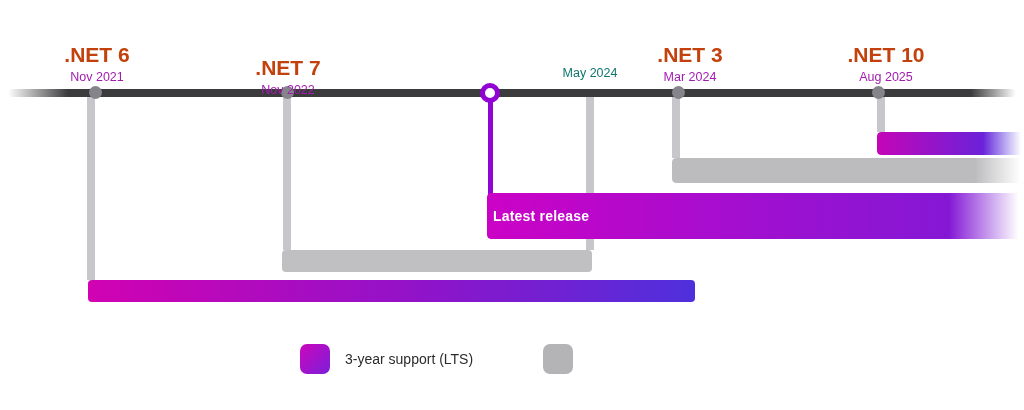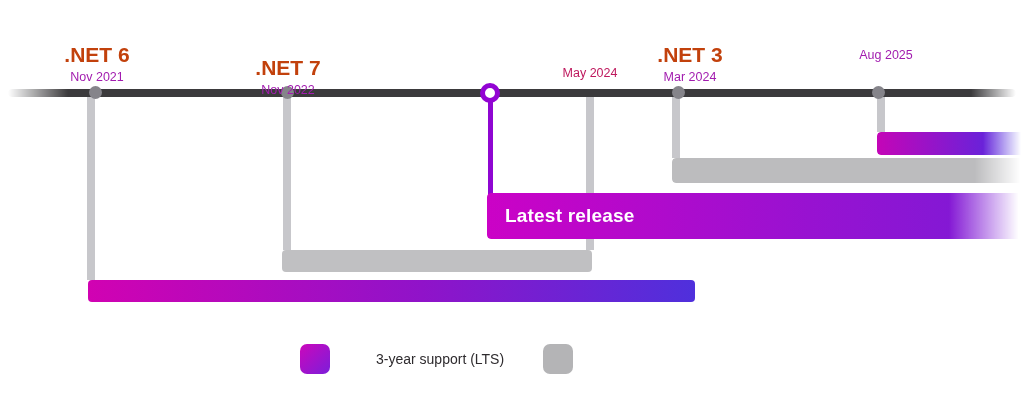--- a/index.html
+++ b/index.html
@@ -50,21 +50,21 @@
   }
   .bar-net8 {
     left: 487px; top: 193px; width: 537px; height: 46px;
     border-radius: 4px 0 0 4px;
     background: linear-gradient(90deg, #cb02c6 0%, #9812d1 60%, #7a1bd6 100%);
     -webkit-mask-image: linear-gradient(90deg, #000 86%, transparent 99%);
             mask-image: linear-gradient(90deg, #000 86%, transparent 99%);
     display: flex; align-items: center;
   }
   .bar-net8 .bar-text {
-    color: #ffffff; font-weight: 700; font-size: 19px; padding-left: 18px;
+    color: #ffffff; font-weight: 700; font-size: 14px; padding-left: 6px;
     letter-spacing: 0.2px;
   }
   .bar-net7 {
     left: 282px; top: 250px; width: 310px; height: 22px;
     border-radius: 4px; background: #c0c0c2;
   }
   .bar-net6 {
     left: 88px; top: 280px; width: 607px; height: 22px;
     border-radius: 4px;
     background: linear-gradient(90deg, #d102b2 0%, #9013c9 55%, #4f30dc 100%);
@@ -74,29 +74,29 @@
   .vlabel { position: absolute; transform: translateX(-50%); text-align: center; z-index: 5; }
   .vname { font-size: 21px; font-weight: 700; color: #c2410c; line-height: 1.05; }
   .vname-accent {
     background: linear-gradient(90deg, #c016c5, #7e2be2);
     -webkit-background-clip: text; background-clip: text;
     -webkit-text-fill-color: transparent; color: transparent;
   }
   .vdate { font-size: 12.5px; font-weight: 400; color: #a21caf; margin-top: 4px; }
   .milestone-label {
     position: absolute; left: 590px; top: 66px; transform: translateX(-50%);
-    font-size: 12.5px; color: #be185d; z-index: 5; white-space: nowrap;
+    font-size: 12.5px; color: #0f766e; z-index: 5; white-space: nowrap;
   }
 
   
   .legend-swatch { position: absolute; width: 30px; height: 30px; border-radius: 7px; top: 344px; }
   .legend-swatch-lts { left: 300px; background: linear-gradient(135deg, #cb07bb, #7c1eda); }
   .legend-swatch-sts { left: 543px; background: #b4b4b6; }
   .legend-label {
-    position: absolute; top: 351px; font-size: 14px; color: #2e2b2e; white-space: nowrap; margin-left: 31px;
+    position: absolute; top: 351px; font-size: 14px; color: #2e2b2e; white-space: nowrap;
   }
   .legend-label-lts { left: 345px; }
   .legend-label-sts { left: 590px; }
 </style>
 </head>
 <body>
 
 <div id="stage">
 
   <div class="conn" style="left:87px;  top:97px; height:183px;"></div>
@@ -127,20 +127,21 @@
   </div>
   <div class="vlabel" style="left:288px; top:57px;">
     <div class="vname">.NET 7</div>
     <div class="vdate">Nov 2022</div>
   </div>
   <div class="vlabel" style="left:690px; top:44px;">
     <div class="vname">.NET 3</div>
     <div class="vdate">Mar 2024</div>
   </div>
   <div class="vlabel" style="left:886px; top:44px;">
+    <div class="vname">.NET 10</div>
     <div class="vdate">Aug 2025</div>
   </div>
 
   <div class="milestone-label">May 2024</div>
 
   <div class="legend-swatch legend-swatch-lts"></div>
   <div class="legend-label legend-label-lts">3-year support (LTS)</div>
   <div class="legend-swatch legend-swatch-sts"></div>
 
 </div>

